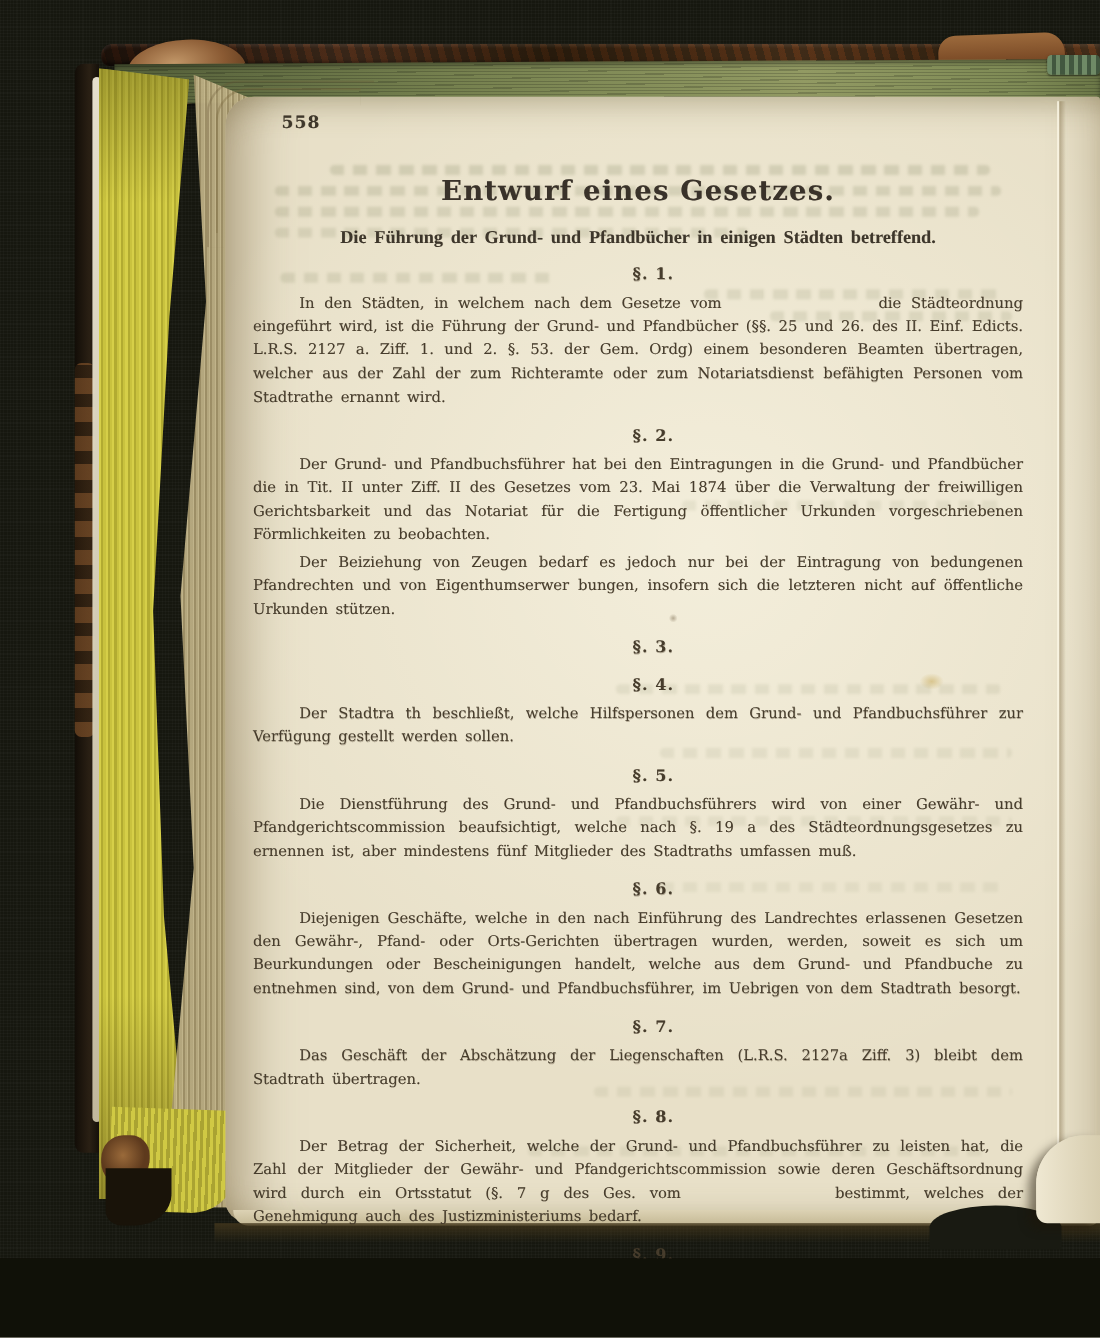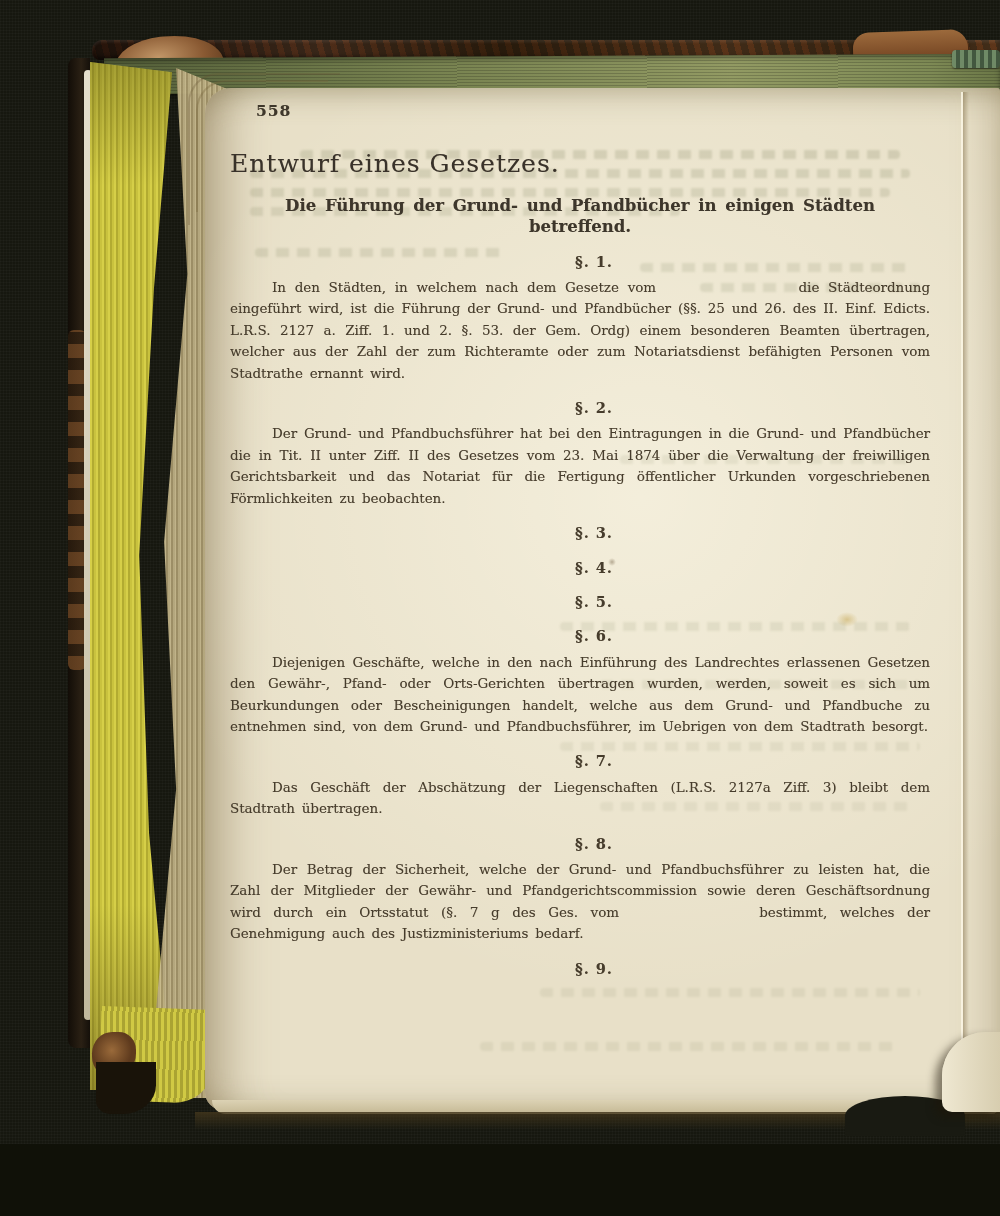--- a/index.html
+++ b/index.html
@@ -79,22 +79,22 @@
   .bottom-right-curl{left:942px;top:1032px;width:58px;height:80px;
     background:linear-gradient(90deg,#efe8d2,#d7cdaf);border-radius:44px 0 0 10px;
     box-shadow:-7px 5px 9px rgba(30,22,8,.5);}
   .bottom-dip{left:845px;top:1096px;width:120px;height:40px;background:#191a12;border-radius:50% 50% 0 0;}
 
   
   .content{left:230px;top:100px;width:700px;color:#463c2c;
     font-size:13.4px;line-height:21.4px;text-align:justify;
     text-shadow:.3px .2px 0 rgba(70,55,35,.35);}
   .pagenum{display:block;margin-left:26px;font-size:15.5px;font-weight:bold;letter-spacing:1px;color:#3e372b;}
-  .doc-title{margin-top:32px;font-size:25px;font-weight:normal;letter-spacing:1px;color:#39322a;}
-  .doc-subtitle{margin-top:20px;text-align:center;font-size:16.5px;font-weight:bold;word-spacing:3px;color:#3d362b;}
+  .doc-title{margin-top:42px;text-align:center;font-size:25px;font-weight:bold;letter-spacing:1px;color:#39322a;}
+  .doc-subtitle{margin-top:20px;text-align:center;font-size:16.5px;font-weight:bold;word-spacing:3px;color:#3d362b;font-family:Liberation Serif, serif;}
   .sections{margin-top:4px;}
   .sec-head{text-align:center;font-size:14.5px;font-weight:bold;letter-spacing:1px;
     margin:13px 0 5px;transform:translateX(14px);}
   .sections p{margin:0 0 3px;text-indent:42px;word-spacing:2.6px;}
   .gap{display:inline-block;height:1px;}
 
   
   .ghost{position:absolute;height:9px;border-radius:4px;filter:blur(1.3px);
     background:repeating-linear-gradient(90deg, rgba(108,114,76,.55) 0 13px, rgba(108,114,76,0) 13px 21px);}
   .stain{position:absolute;border-radius:50%;}
@@ -160,23 +160,26 @@
 
   <div class="abs content">
     <span class="pagenum">558</span>
     <div class="doc-title">Entwurf eines Gesetzes.</div>
     <div class="doc-subtitle">Die Führung der Grund- und Pfandbücher in einigen Städten betreffend.</div>
     <div class="sections">
         <div class="sec-head">§. 1.</div>
         <p>In den Städten, in welchem nach dem Gesetze vom <span class="gap" style="width: 125px;"></span> die Städteordnung eingeführt wird, ist die Führung der Grund- und Pfandbücher (§§. 25 und 26. des II. Einf. Edicts. L.R.S. 2127 a. Ziff. 1. und 2. §. 53. der Gem. Ordg) einem besonderen Beamten übertragen, welcher aus der Zahl der zum Richteramte oder zum Notariatsdienst befähigten Personen vom Stadtrathe ernannt wird. </p>
         <div class="sec-head">§. 2.</div>
         <p>Der Grund- und Pfandbuchsführer hat bei den Eintragungen in die Grund- und Pfandbücher die in Tit. II unter Ziff. II des Gesetzes vom 23. Mai 1874 über die Verwaltung der freiwilligen Gerichtsbarkeit und das Notariat für die Fertigung öffentlicher Urkunden vorgeschriebenen Förmlichkeiten zu beobachten. </p>
+        <p>Der Beiziehung von Zeugen bedarf es jedoch nur bei der Eintragung von bedungenen Pfandrechten und von Eigenthumserwer bungen, insofern sich die letzteren nicht auf öffentliche Urkunden stützen. </p>
         <div class="sec-head">§. 3.</div>
         <div class="sec-head">§. 4.</div>
+        <p>Der Stadtra th beschließt, welche Hilfspersonen dem Grund- und Pfandbuchsführer zur Verfügung gestellt werden sollen. </p>
         <div class="sec-head">§. 5.</div>
+        <p>Die Dienstführung des Grund- und Pfandbuchsführers wird von einer Gewähr- und Pfandgerichtscommission beaufsichtigt, welche nach §. 19 a des Städteordnungsgesetzes zu ernennen ist, aber mindestens fünf Mitglieder des Stadtraths umfassen muß. </p>
         <div class="sec-head">§. 6.</div>
         <p>Diejenigen Geschäfte, welche in den nach Einführung des Landrechtes erlassenen Gesetzen den Gewähr-, Pfand- oder Orts-Gerichten übertragen wurden, werden, soweit es sich um Beurkundungen oder Bescheinigungen handelt, welche aus dem Grund- und Pfandbuche zu entnehmen sind, von dem Grund- und Pfandbuchsführer, im Uebrigen von dem Stadtrath besorgt. </p>
         <div class="sec-head">§. 7.</div>
         <p>Das Geschäft der Abschätzung der Liegenschaften (L.R.S. 2127a Ziff. 3) bleibt dem Stadtrath übertragen. </p>
         <div class="sec-head">§. 8.</div>
         <p>Der Betrag der Sicherheit, welche der Grund- und Pfandbuchsführer zu leisten hat, die Zahl der Mitglieder der Gewähr- und Pfandgerichtscommission sowie deren Geschäftsordnung wird durch ein Ortsstatut (§. 7 g des Ges. vom <span class="gap" style="width: 115px;"></span> bestimmt, welches der Genehmigung auch des Justizministeriums bedarf. </p>
         <div class="sec-head">§. 9.</div>
       </div>
 
   </div>

